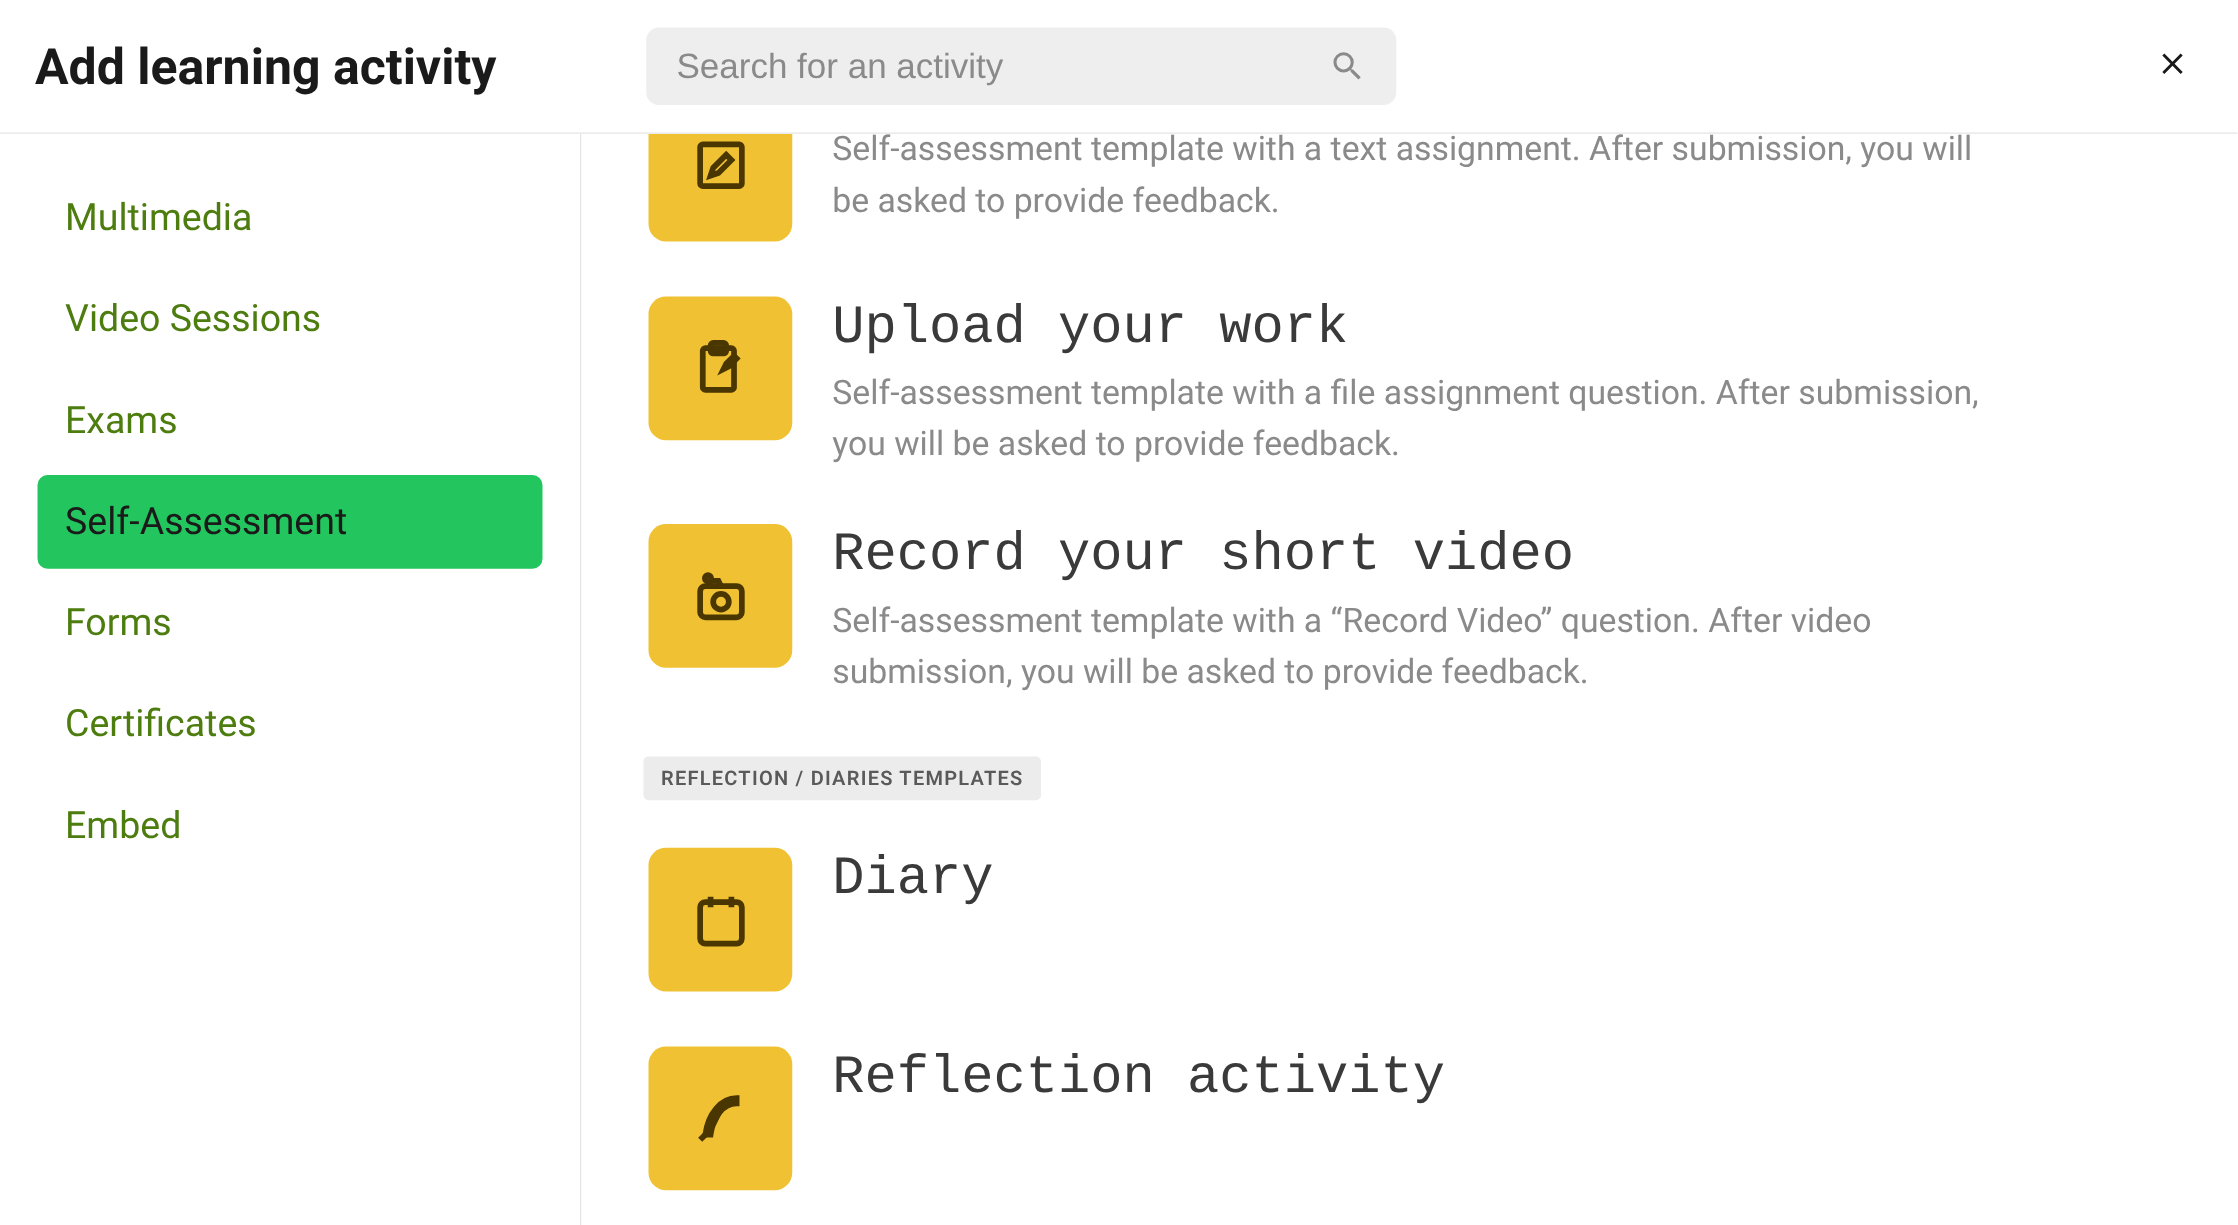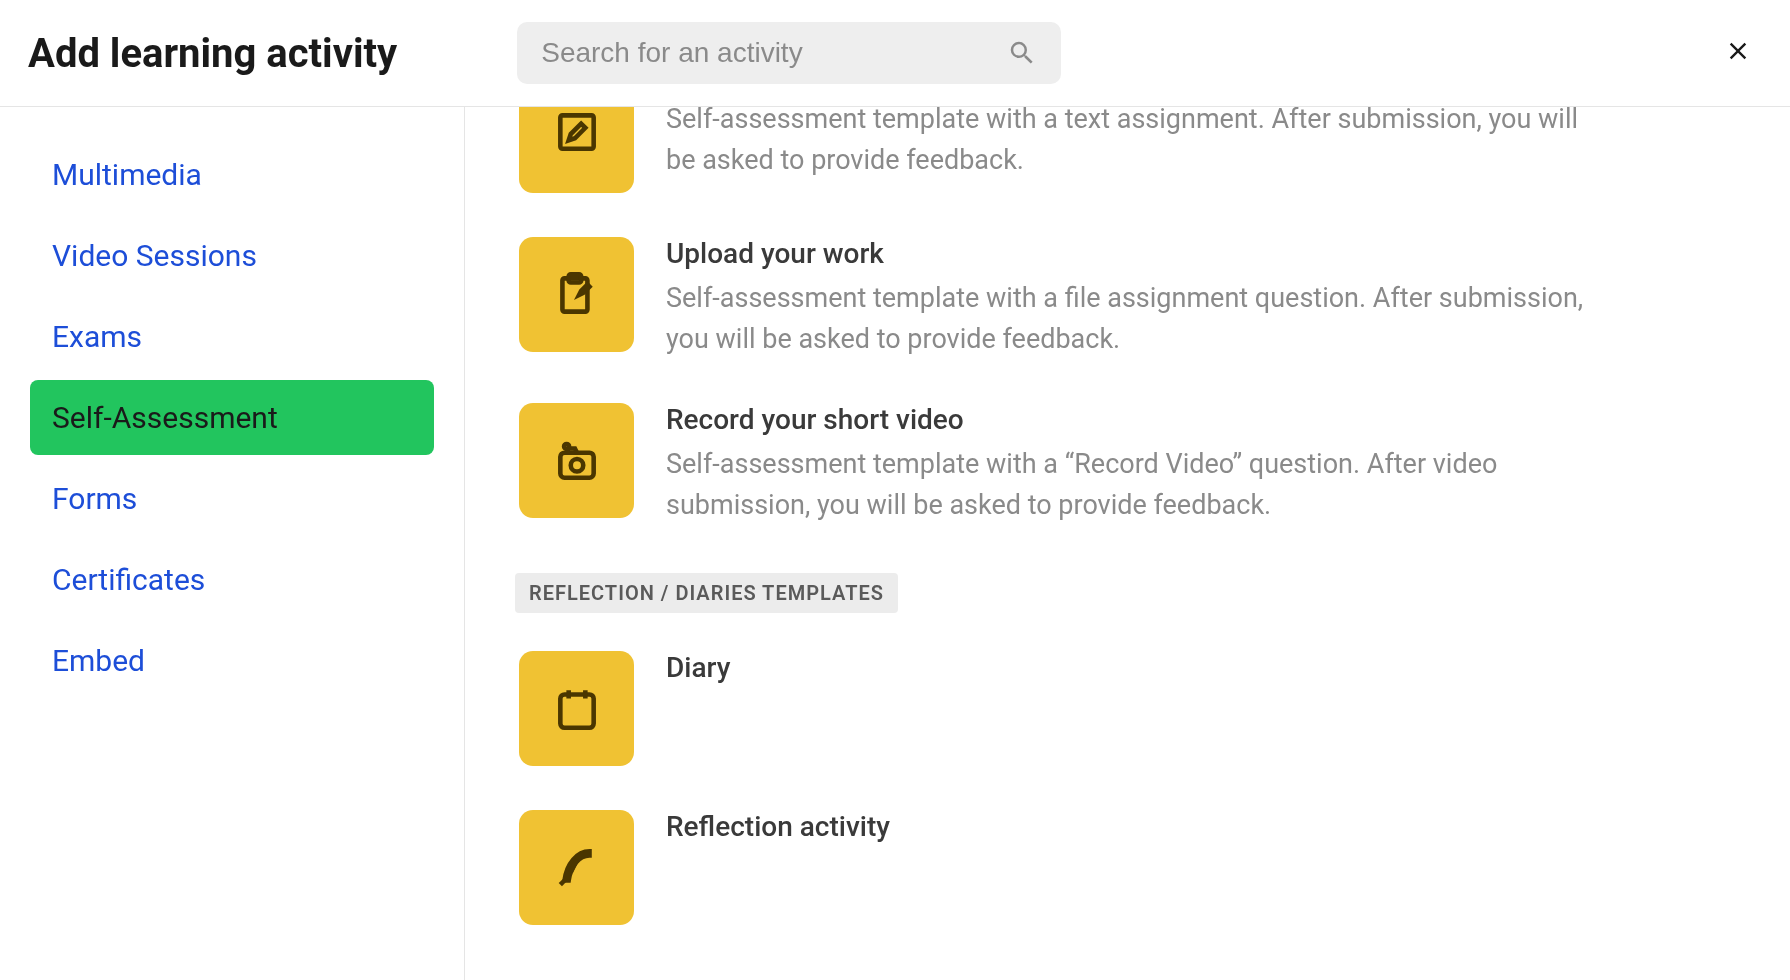--- a/index.html
+++ b/index.html
@@ -27,21 +27,21 @@
       font-weight: 700;
       color: #1a1a1a;
       margin-right: 120px;
     }
     .search-box {
       display: flex;
       align-items: center;
       background: #eeeeee;
       border-radius: 10px;
       padding: 14px 24px;
-      width: 544px;
+      width: 600px;
       height: 62px;
     }
     .search-input {
       flex: 1;
       border: none;
       background: transparent;
       font-size: 28px;
       color: #333;
       outline: none;
     }
@@ -69,21 +69,21 @@
       height: calc(100% - 107px);
     }
     .sidebar {
       width: 465px;
       border-right: 1px solid #e5e5e5;
       padding: 30px 30px 30px 30px;
     }
     .sidebar-item {
       display: block;
       font-size: 30px;
-      color: #1d4ed8;
+      color: #4d7c0f;
       padding: 20px 22px;
       cursor: pointer;
       border-radius: 8px;
       margin-bottom: 6px;
     }
     .sidebar-item.active {
       background: #22c55e;
       color: #1a1a1a;
       font-weight: 400;
     }
@@ -124,35 +124,36 @@
       height: 50px;
       stroke: #4a3600;
       fill: none;
       stroke-width: 2.2;
     }
     .activity-text {
       flex: 1;
       max-width: 940px;
     }
     .activity-title {
-      font-size: 28px;
+      font-size: 43px;
       font-weight: 500;
       color: #3a3a3a;
       margin-bottom: 8px;
+      font-family: Liberation Mono, monospace;
     }
     .activity-desc {
       font-size: 27px;
       color: #8a8a8a;
       line-height: 1.5;
     }
     .section-tag {
       display: inline-block;
       background: #ececec;
       color: #5a5a5a;
-      font-size: 20px;
+      font-size: 16px;
       font-weight: 600;
       letter-spacing: 1px;
       padding: 8px 14px;
       border-radius: 4px;
       margin: 26px 0 16px 0;
     }
     .partial-top {
       margin-top: -8px;
     }
   </style>

